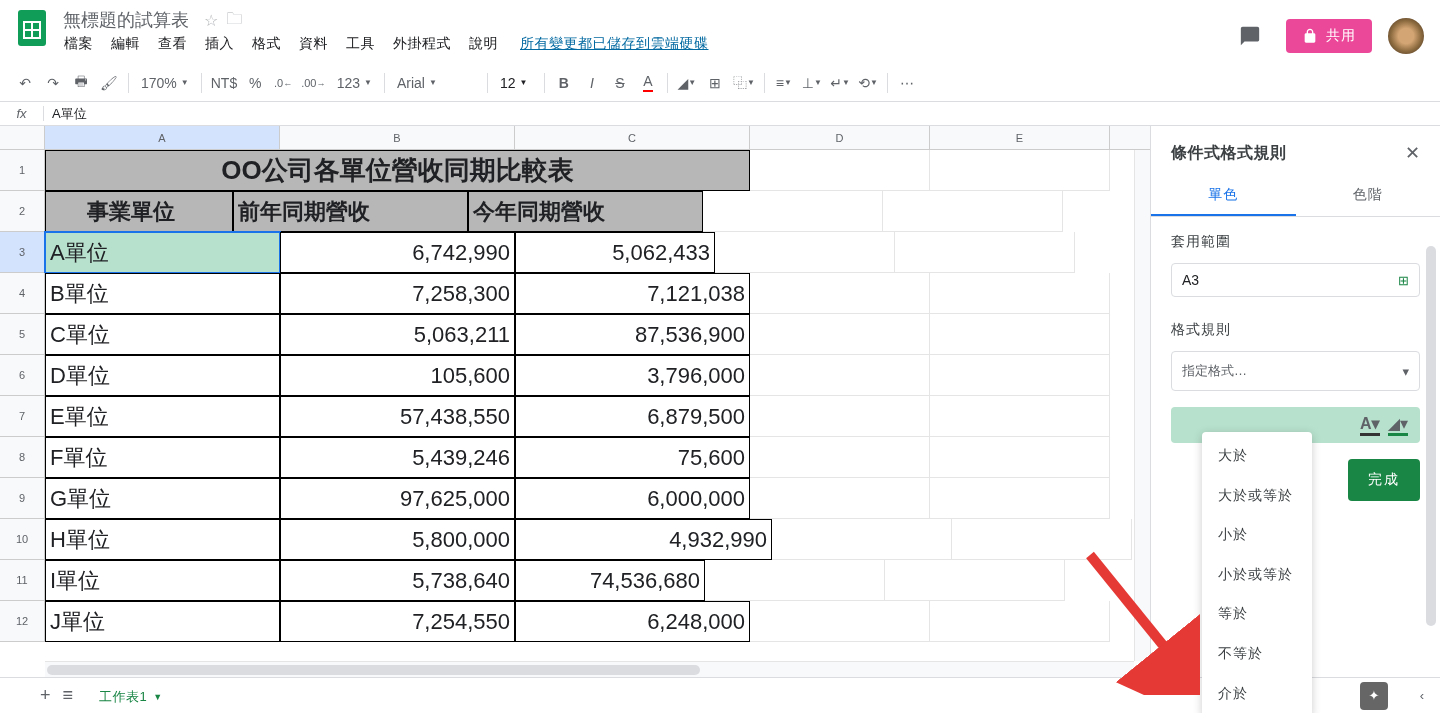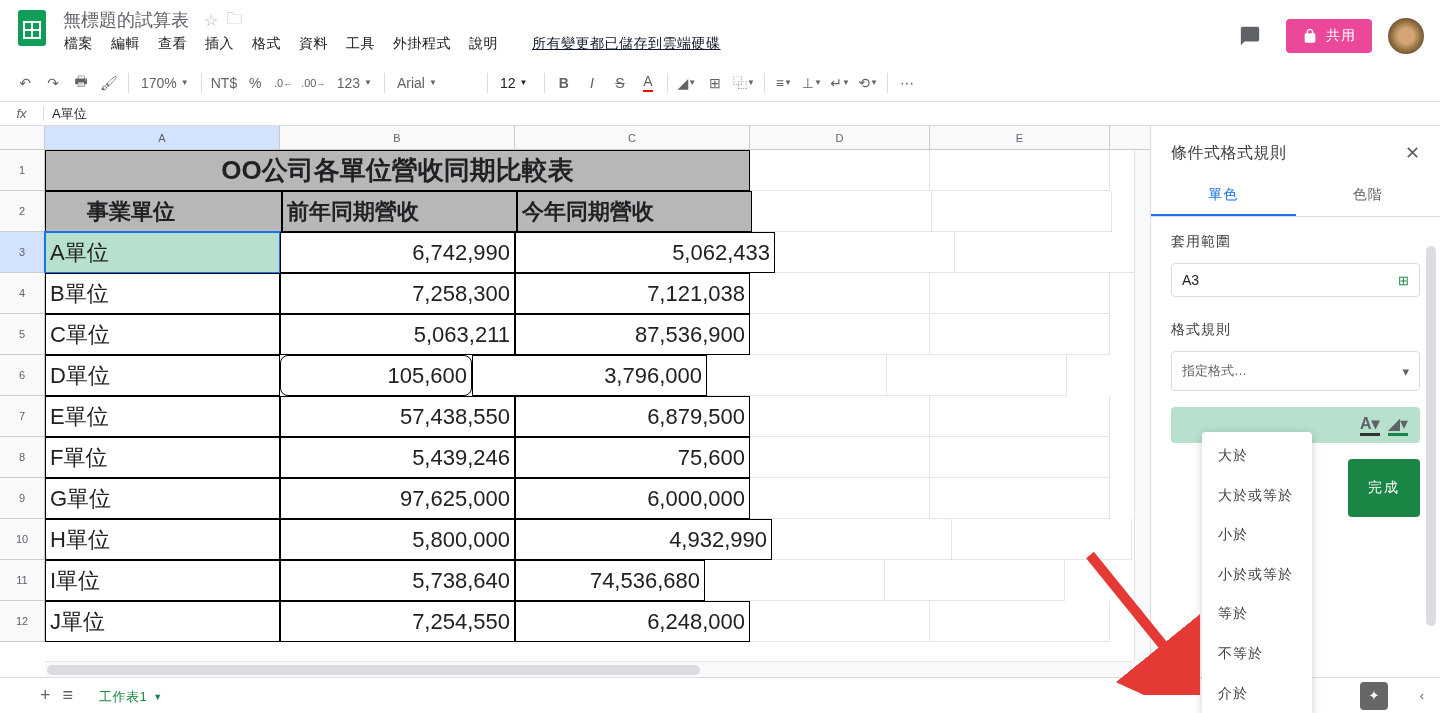--- a/index.html
+++ b/index.html
@@ -8,21 +8,21 @@
 
 .header { height: 64px; display: flex; padding: 8px 16px 0 12px; font-family: Liberation Serif, serif; }
 .logo { width: 40px; height: 40px; display: flex; align-items: center; justify-content: center; }
 .logo-svg { width: 28px; height: 36px; }
 .doc-area { flex: 1; margin-left: 4px; }
 .doc-title-row { display: flex; align-items: center; gap: 8px; height: 24px; }
 .doc-title { font-size: 18px; color: #5f6368; padding: 2px 7px; }
 .star, .folder { color: #5f6368; font-size: 16px; opacity: 0.5; }
 .menu-bar { display: flex; gap: 2px; height: 24px; align-items: center; }
 .menu-item { padding: 4px 8px; font-size: 14px; color: #202124; cursor: pointer; border-radius: 4px; letter-spacing: 0.5px; }
-.save-msg { color: #0f172a; font-size: 14px; text-decoration: underline; margin-left: 24px; letter-spacing: 0.5px; }
+.save-msg { color: #0369a1; font-size: 14px; text-decoration: underline; margin-left: 12px; letter-spacing: 0.5px; }
 .header-right { display: flex; align-items: center; gap: 16px; }
 .comment-btn { width: 40px; height: 40px; display: flex; align-items: center; justify-content: center; color: #5f6368; cursor: pointer; }
 .share-btn { background: #ec4899; color: #fff; padding: 8px 16px; border-radius: 4px; font-size: 14px; font-weight: 500; display: flex; align-items: center; gap: 8px; cursor: pointer; letter-spacing: 1px; }
 .avatar { width: 36px; height: 36px; border-radius: 50%; background: radial-gradient(circle, #d4a574 30%, #8b6a3f 60%, #4a3520 90%); }
 
 
 .toolbar { height: 38px; border-bottom: 1px solid #dadce0; display: flex; align-items: center; padding: 0 12px; gap: 2px; }
 .tb-btn { min-width: 26px; height: 26px; display: flex; align-items: center; justify-content: center; color: #5f6368; cursor: pointer; border-radius: 2px; padding: 0 3px; font-size: 14px; }
 .tb-sep { width: 1px; height: 20px; background: #dadce0; margin: 0 4px; }
 .tb-dd { display: flex; align-items: center; gap: 4px; padding: 0 6px; height: 26px; color: #5f6368; cursor: pointer; font-size: 14px; }
@@ -53,35 +53,35 @@
 .row-h.sel { background: #d3e3fd; }
 .cell { border-right: 1px solid #e5e5e5; border-bottom: 1px solid #e5e5e5; padding: 0 4px; display: flex; align-items: center; font-size: 22px; overflow: hidden; white-space: nowrap; }
 .cell.bordered { border: 1px solid #000; }
 .cell.hdr { background: #b7b7b7; font-weight: bold; }
 .cell.title { background: #b7b7b7; font-weight: bold; justify-content: center; font-size: 26px; }
 .cell.num { justify-content: flex-end; padding-left: 36px; }
 .cell.active { outline: 2px solid #1a73e8; outline-offset: -1px; background: #b7e1cd; }
 
 
 .sp-header { display: flex; align-items: center; justify-content: space-between; padding: 16px 20px 12px; }
-.sp-title { font-size: 16px; color: #3c4043; letter-spacing: 0.5px; }
+.sp-title { font-size: 16px; color: #3c4043; letter-spacing: 0.5px; font-weight: bold; }
 .sp-close { color: #5f6368; cursor: pointer; font-size: 18px; }
 .sp-tabs { display: flex; border-bottom: 1px solid #dadce0; }
 .sp-tab { flex: 1; text-align: center; padding: 10px; font-size: 14px; color: #5f6368; cursor: pointer; letter-spacing: 1px; }
 .sp-tab.active { color: #1a73e8; border-bottom: 2px solid #1a73e8; font-weight: 500; }
 .sp-body { padding: 16px 20px; flex: 1; overflow-y: auto; position: relative; }
 .sp-label { font-size: 14px; color: #3c4043; margin-bottom: 12px; letter-spacing: 1px; }
 .sp-range { display: flex; align-items: center; border: 1px solid #dadce0; border-radius: 4px; padding: 8px 10px; margin-bottom: 24px; }
 .sp-range-val { flex: 1; font-size: 14px; }
 .sp-grid-icon { color: #1a8645; }
 .sp-rule-dd { border: 1px solid #dadce0; border-radius: 4px; padding: 10px; display: flex; justify-content: space-between; align-items: center; font-size: 13px; color: #5f6368; margin-bottom: 16px; position: relative; }
 .sp-preview { background: #b7e1cd; border-radius: 4px; height: 36px; margin-bottom: 16px; display: flex; align-items: center; padding: 0 12px; gap: 8px; justify-content: flex-end; }
 .sp-preview-icon { font-size: 16px; color: #5f6368; cursor: pointer; }
 .sp-actions { display: flex; gap: 12px; justify-content: flex-end; }
-.sp-done { background: #1a8645; color: #fff; padding: 20px 20px; border-radius: 4px; font-size: 14px; font-weight: 500; cursor: pointer; letter-spacing: 2px; }
+.sp-done { background: #1a8645; color: #fff; padding: 12px 20px; border-radius: 4px; font-size: 14px; font-weight: 500; cursor: pointer; letter-spacing: 2px; }
 
 
 .dropdown { position: absolute; background: #fff; box-shadow: 0 2px 10px rgba(0,0,0,0.2); border-radius: 4px; width: 110px; right: 128px; top: 306px; z-index: 100; padding: 4px 0; }
 .dd-item { padding: 10px 16px; font-size: 14px; color: #3c4043; cursor: pointer; letter-spacing: 1px; line-height: 1.4; }
 
 
 .arrow-anno { position: absolute; left: 1080px; top: 545px; z-index: 200; pointer-events: none; }
 
 
 .footer { height: 36px; border-top: 1px solid #dadce0; display: flex; align-items: center; padding: 0 20px 0 40px; gap: 12px; position: relative; }
@@ -216,31 +216,31 @@
         </div>
       <div class="rows" id="rows">
           <div class="row">
             <div class="row-h">1</div>
             <div class="cell bordered title" style="width: 705px;">OO公司各單位營收同期比較表</div>
             <div class="cell " style="width: 180px;"></div>
             <div class="cell " style="width: 180px;"></div>
           </div>
           <div class="row">
             <div class="row-h">2</div>
-            <div class="cell bordered hdr" style="width: 237px; padding-left: 41px;">事業單位</div>
+            <div class="cell bordered hdr" style="width: 188px; padding-left: 41px;">事業單位</div>
             <div class="cell bordered hdr" style="width: 235px;">前年同期營收</div>
             <div class="cell bordered hdr" style="width: 235px;">今年同期營收</div>
             <div class="cell " style="width: 180px;"></div>
             <div class="cell " style="width: 180px;"></div>
           </div>
           <div class="row">
             <div class="row-h sel">3</div>
             <div class="cell bordered active" style="width: 235px;">A單位</div>
             <div class="cell bordered num" style="width: 235px;">6,742,990</div>
-            <div class="cell bordered num" style="width: 260px;">5,062,433</div>
+            <div class="cell bordered num" style="width: 200px;">5,062,433</div>
             <div class="cell " style="width: 180px;"></div>
             <div class="cell " style="width: 180px;"></div>
           </div>
           <div class="row">
             <div class="row-h">4</div>
             <div class="cell bordered" style="width: 235px;">B單位</div>
             <div class="cell bordered num" style="width: 235px;">7,258,300</div>
             <div class="cell bordered num" style="width: 235px;">7,121,038</div>
             <div class="cell " style="width: 180px;"></div>
             <div class="cell " style="width: 180px;"></div>
@@ -249,21 +249,21 @@
             <div class="row-h">5</div>
             <div class="cell bordered" style="width: 235px;">C單位</div>
             <div class="cell bordered num" style="width: 235px;">5,063,211</div>
             <div class="cell bordered num" style="width: 235px;">87,536,900</div>
             <div class="cell " style="width: 180px;"></div>
             <div class="cell " style="width: 180px;"></div>
           </div>
           <div class="row">
             <div class="row-h">6</div>
             <div class="cell bordered" style="width: 235px;">D單位</div>
-            <div class="cell bordered num" style="width: 192px; border-radius: 8px;">105,600</div>
+            <div class="cell bordered num" style="width: 235px;">105,600</div>
             <div class="cell bordered num" style="width: 235px;">3,796,000</div>
             <div class="cell " style="width: 180px;"></div>
             <div class="cell " style="width: 180px;"></div>
           </div>
           <div class="row">
             <div class="row-h">7</div>
             <div class="cell bordered" style="width: 235px;">E單位</div>
             <div class="cell bordered num" style="width: 235px;">57,438,550</div>
             <div class="cell bordered num" style="width: 235px;">6,879,500</div>
             <div class="cell " style="width: 180px;"></div>

